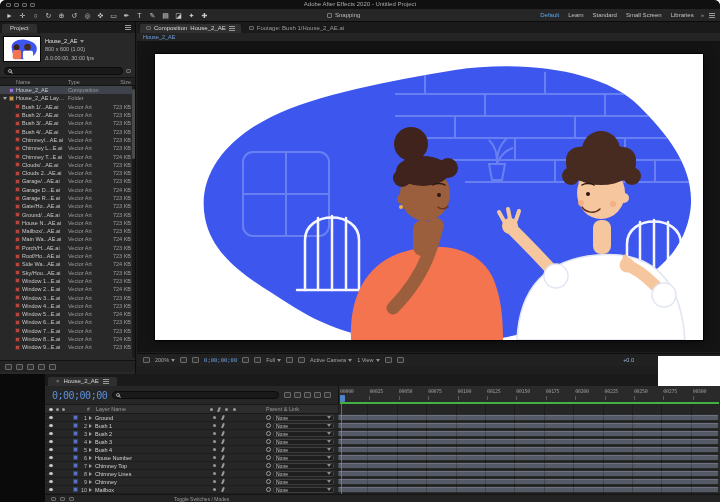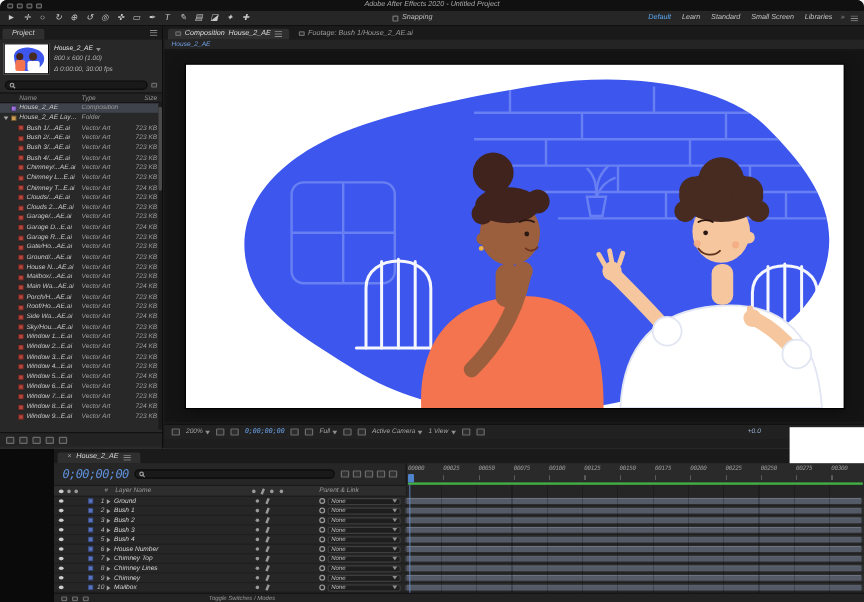--- a/index.html
+++ b/index.html
@@ -1,18 +1,18 @@
 <!DOCTYPE html>
 <html><head>
 <meta charset="utf-8">
 <style>
   * { margin:0; padding:0; box-sizing:border-box; }
   html,body { background:#ffffff; }
   body { font-family:"Liberation Sans", sans-serif; -webkit-font-smoothing:antialiased; }
-  #page { position:relative; width:720px; height:502px; background:#fff; overflow:hidden;font-style:italic; }
+  #page { position:relative; width:720px; height:502px; background:#fff; overflow:hidden; }
 
   
   .main-window { position:absolute; left:0; top:0; width:720px; height:374px; background:#1e1e1e;
     border-radius:6px 6px 0 0; box-shadow:0 10px 28px rgba(0,0,0,.38); z-index:10; overflow:hidden; }
 
   .menubar { position:relative; height:9px; background:#101010; display:flex; align-items:center; padding:0 6px; }
   .mb-icons { display:flex; gap:3px; z-index:2; }
   .menubar .title { position:absolute; left:0; right:0; text-align:center; font-size:6px; color:#a8a8a8; line-height:9px; }
 
   .toolbar { height:13px; background:#262626; border-bottom:1px solid #0b0b0b; display:flex; align-items:center; padding:0 5px; }

